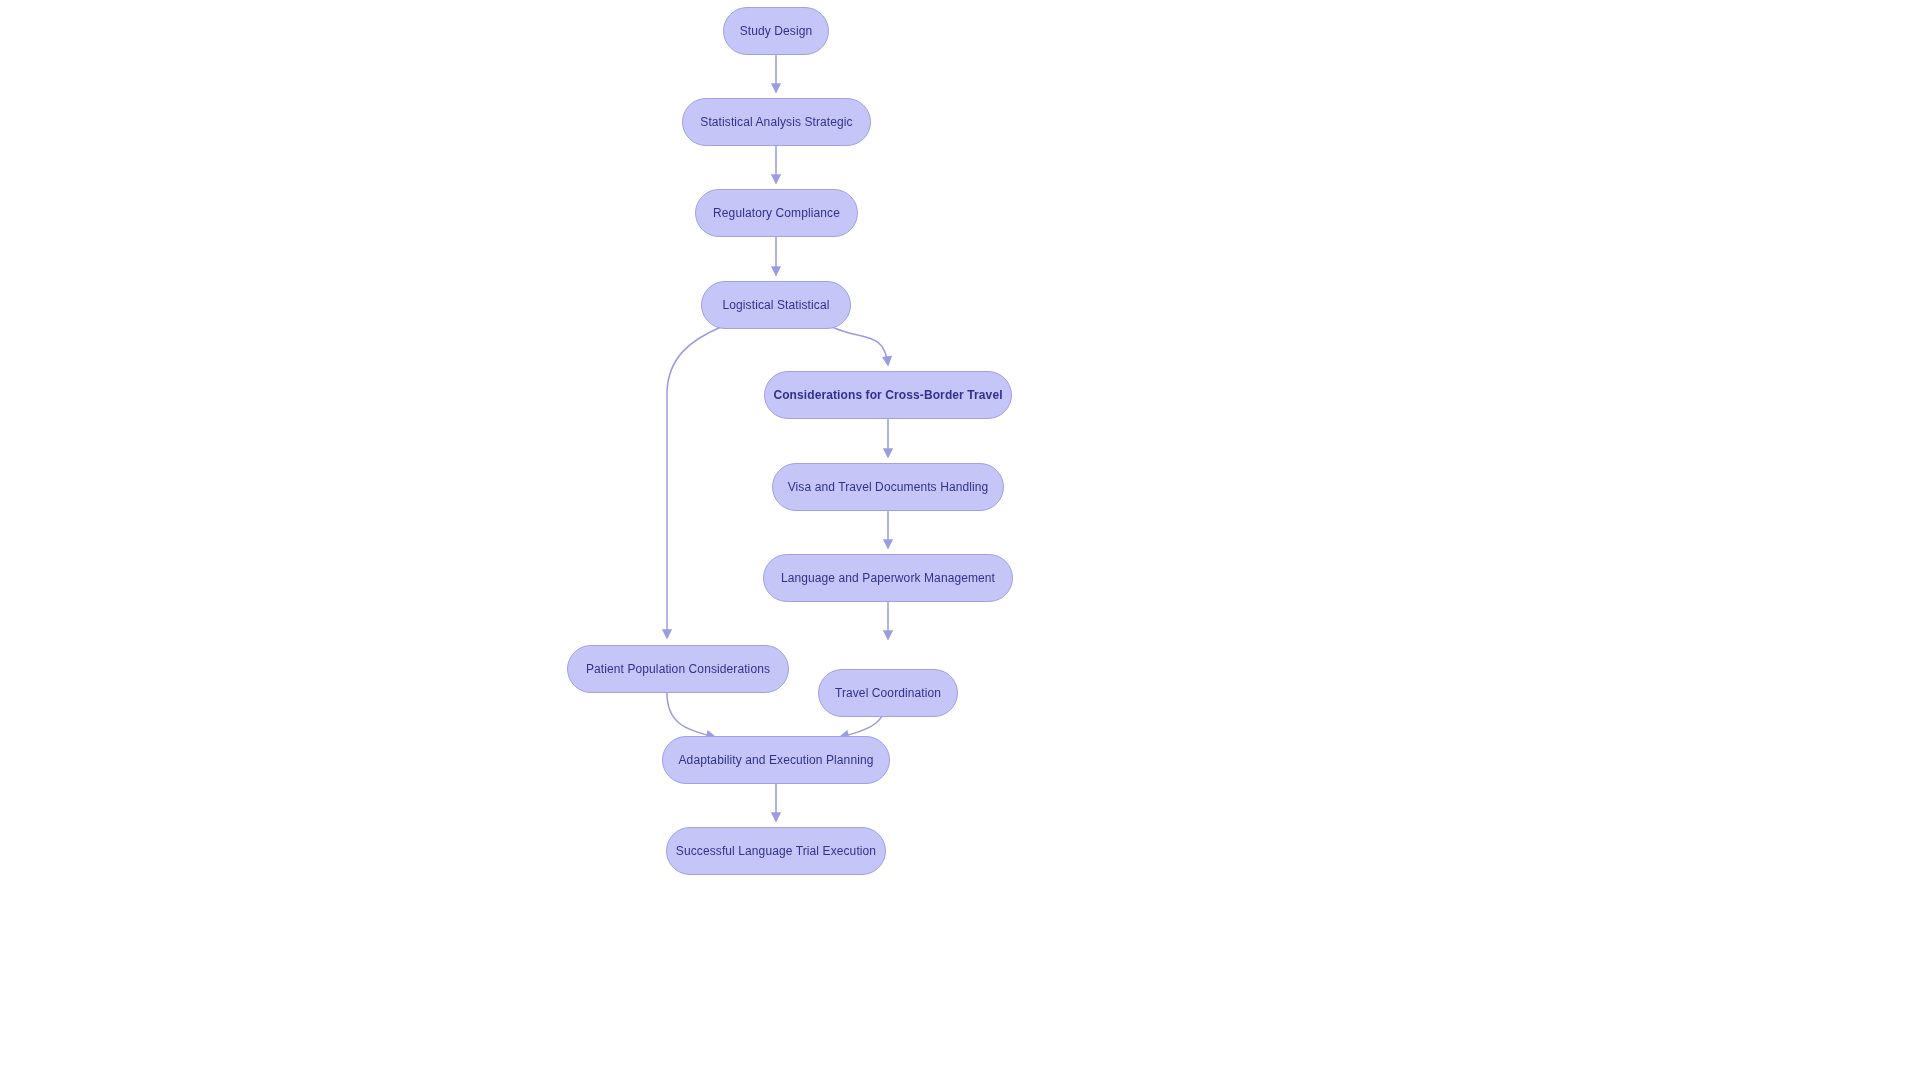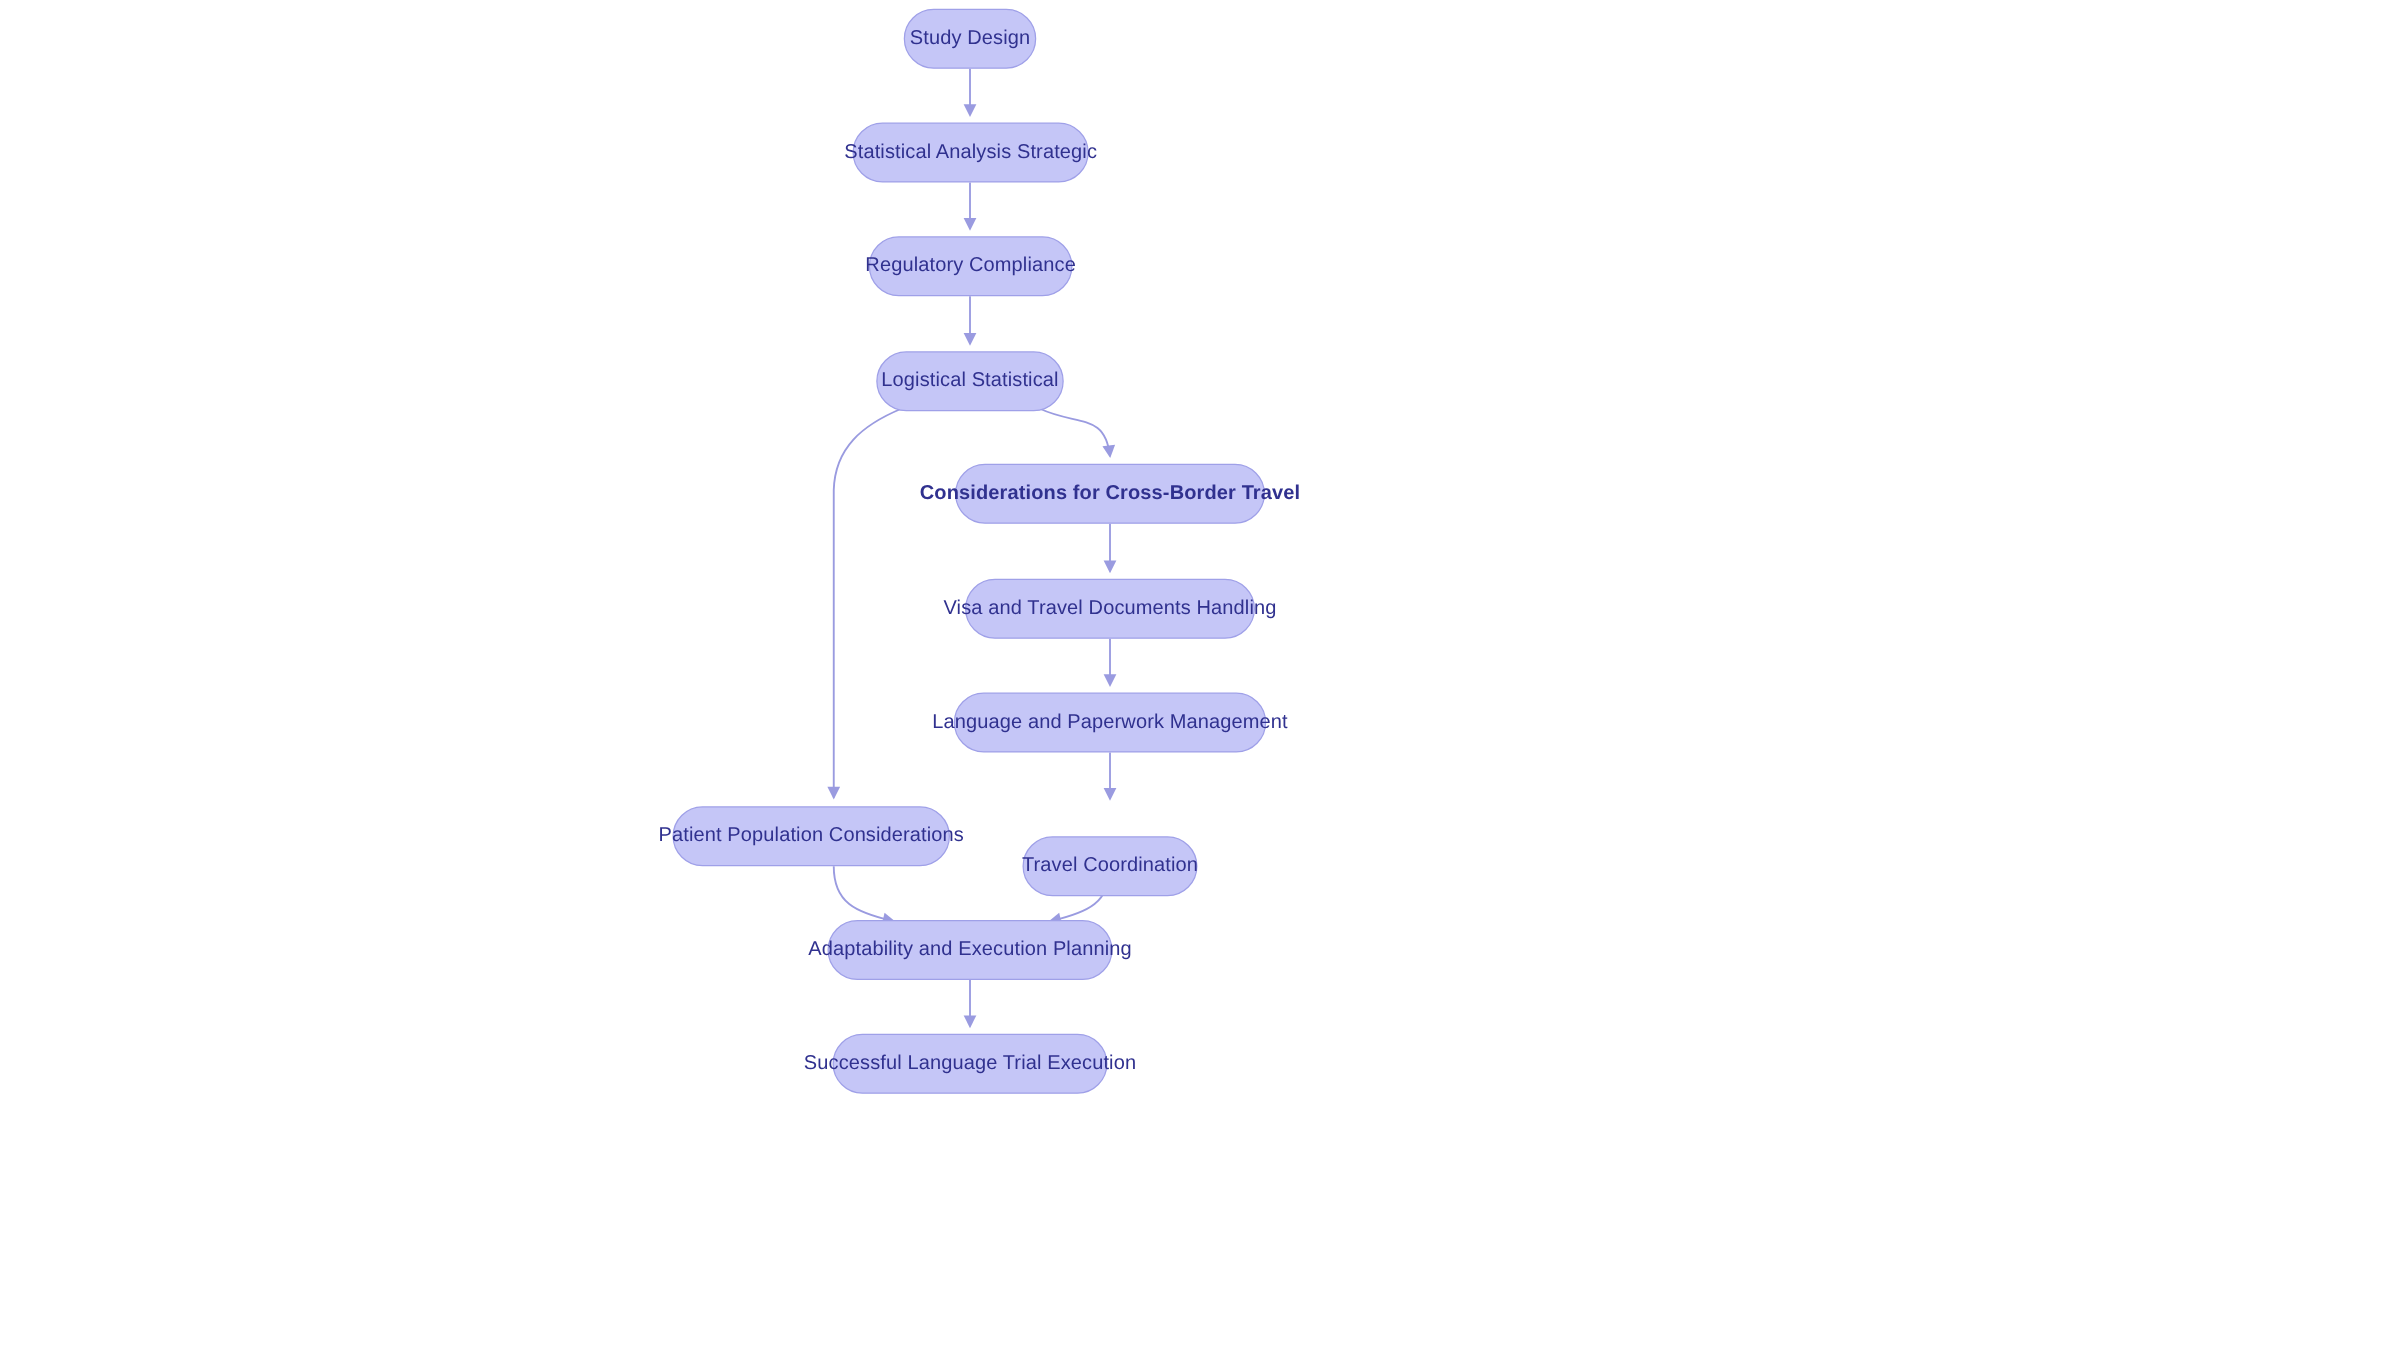--- a/index.html
+++ b/index.html
@@ -2,21 +2,21 @@
 <html><head>
 <meta charset="utf-8">
 <style>
   html,body{margin:0;padding:0;background:#ffffff;}
   body{width:1920px;height:1080px;overflow:hidden;
        font-family:"Liberation Sans","DejaVu Sans",sans-serif;}
   #canvas{position:relative;width:1920px;height:1080px;background:#ffffff;}
   #edges{position:absolute;left:0;top:0;width:1920px;height:1080px;}
   .node{position:absolute;display:flex;align-items:center;justify-content:center;
         box-sizing:border-box;background:#c5c6f7;border:1.1px solid #9fa0e8;
-        color:#30318f;font-size:16px;letter-spacing:.1px;white-space:nowrap;
+        color:#30318f;font-size:12px;letter-spacing:.1px;white-space:nowrap;
         height:48px;border-radius:24px;}
 </style>
 </head>
 <body>
 
 <div id="canvas">
 
   <svg id="edges" viewBox="0 0 1920 1080" xmlns="http://www.w3.org/2000/svg">
     <defs>
       <marker id="ah" markerWidth="9" markerHeight="9" refX="6.4" refY="4.5" orient="auto" markerUnits="strokeWidth">
@@ -59,21 +59,21 @@
   </div>
 
   <div class="node" style="left:772px;top:463px;width:232px;">
     <span>Visa and Travel Documents Handling</span>
   </div>
 
   <div class="node" style="left:763px;top:554px;width:250px;">
     <span>Language and Paperwork Management</span>
   </div>
 
-  <div class="node" style="left:538px;top:645px;width:222px;">
+  <div class="node" style="left:567px;top:645px;width:222px;">
     <span>Patient Population Considerations</span>
   </div>
 
   <div class="node" style="left:818px;top:645px;width:140px;margin-top:24px;">
     <span>Travel Coordination</span>
   </div>
 
   <div class="node" style="left:662px;top:736px;width:228px;">
     <span>Adaptability and Execution Planning</span>
   </div>

